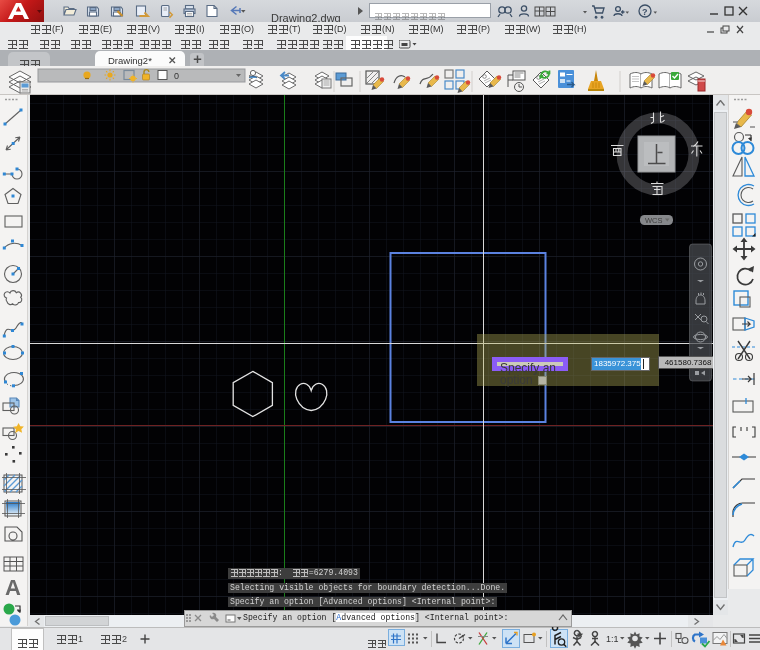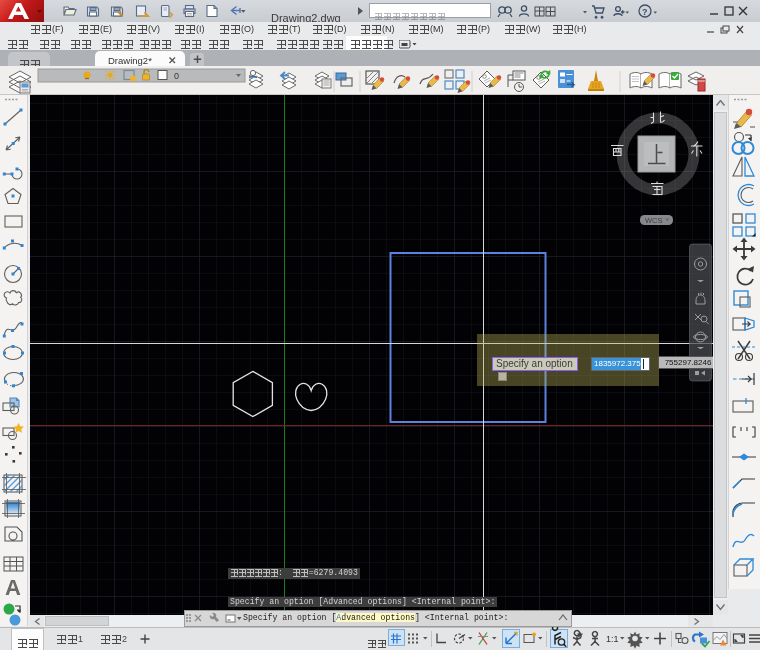--- a/index.html
+++ b/index.html
@@ -461,25 +461,26 @@
           <path d="M676 226.5 l2.5 2.5"></path>
    <path d="M667 252 l7 0 -3.5 2.2 z" fill="#9a9da1" stroke="none"></path>
    <circle cx="670.5" cy="242" r="5"></circle>
           <ellipse cx="670.5" cy="242" rx="7" ry="2.5"></ellipse>
    <path d="M665 276 h4 v4 h-4 z M671 278 l4 -2.5 0 5 z" fill="#9a9da1" stroke="none"></path>
   </g>
  </g>
 </svg>
 
 <div class="abs" style="left:228px;top:568px;height:10.5px;background:#3d3d3d;color:#d2d2d2;font-family:'Liberation Mono',monospace;font-size:8.2px;line-height:10.5px;padding:0 2px;white-space:pre"><span class="cjw cj" style="width:7px;height:8px;margin:0 .5px;opacity:.8"></span><span class="cjw cj" style="width:7px;height:8px;margin:0 .5px;opacity:.8"></span><span class="cjw cj" style="width:7px;height:8px;margin:0 .5px;opacity:.8"></span><span class="cjw cj" style="width:7px;height:8px;margin:0 .5px;opacity:.8"></span><span class="cjw cj" style="width:7px;height:8px;margin:0 .5px;opacity:.8"></span><span class="cjw cj" style="width:7px;height:8px;margin:0 .5px;opacity:.8"></span>:  <span class="cjw cj" style="width:7px;height:8px;margin:0 .5px;opacity:.8"></span><span class="cjw cj" style="width:7px;height:8px;margin:0 .5px;opacity:.8"></span>=6279.4093</div>
+<div class="abs" style="left:228px;top:582.5px;height:10.5px;background:#3d3d3d;color:#d2d2d2;font-family:'Liberation Mono',monospace;font-size:8.2px;line-height:10.5px;padding:0 2px;white-space:pre">Selecting visible objects for boundary detection...Done.</div>
 <div class="abs" style="left:228px;top:596.5px;height:10.5px;background:#3d3d3d;color:#d2d2d2;font-family:'Liberation Mono',monospace;font-size:8.2px;line-height:10.5px;padding:0 2px;white-space:pre">Specify an option [Advanced options] &lt;Internal point&gt;:</div>
 
-<div class="abs" style="left:492px;top:357px;width:86px;height:14px;background:#cbcaba;border:1px solid #8b5cf6;font-size:10px;color:#3a3a3a;line-height:12px;padding-left:3px">Specify an option <span style="display:inline-block;width:9px;height:9px;background:#b5b4a4;border:1px solid #8a8a74;vertical-align:middle;margin-left:2px"></span></div>
+<div class="abs" style="left:492px;top:357px;width:76px;height:14px;background:#cbcaba;border:5px solid #8b5cf6;font-size:12px;color:#3a3a3a;line-height:12px;padding-left:3px">Specify an option <span style="display:inline-block;width:9px;height:9px;background:#b5b4a4;border:1px solid #8a8a74;vertical-align:middle;margin-left:2px"></span></div>
 <div class="abs" style="left:591px;top:357px;width:59px;height:14px;background:#fff;border:1px solid #666;font-size:8px;line-height:12px"><span style="display:inline-block;background:#3a93d8;color:#fff;padding:0 2px;width:49px">1835972.3754</span><span style="display:inline-block;width:1px;height:10px;background:#222;vertical-align:middle;margin-left:2px"></span></div>
-<div class="abs" style="left:658px;top:356px;width:60px;height:13px;background:#b9b9b9;border:1px solid #555;font-size:8px;color:#111;line-height:11px;text-align:center">755297.8246</div>
+<div class="abs" style="left:658px;top:356px;width:60px;height:13px;background:#b9b9b9;border:1px solid #555;font-size:8px;color:#111;line-height:11px;text-align:center">461580.7368</div>
 
 <div class="abs" id="vscroll"></div>
 <div class="abs" style="left:713px;top:95px;width:15px;height:15px;background:#e4e6e8"></div>
 <svg class="abs" style="left:716px;top:100px" width="9" height="7">
       <path d="M0.5 5.5 L4.5 0.5 L8.5 5.5" fill="none" stroke="#707070" stroke-width="1.4"></path>
     </svg>
 <div class="abs" style="left:714px;top:112px;width:13px;height:486px;background:#dadcde;border:1px solid #c2c4c6"></div>
 <div class="abs" style="left:713px;top:600px;width:15px;height:15px;background:#e4e6e8"></div>
 <svg class="abs" style="left:716px;top:604px" width="9" height="7">
       <path d="M0.5 0.5 L4.5 5.5 L8.5 0.5" fill="none" stroke="#707070" stroke-width="1.4"></path>
@@ -575,21 +576,21 @@
         <rect x="4" y="6" width="2" height="2"></rect>
         <rect x="1" y="9" width="2" height="2"></rect>
         <rect x="4" y="9" width="2" height="2"></rect>
       </g>
  <path d="M10 4 l6 6 M16 4 l-6 6" stroke="#8a8a8a" stroke-width="1.3"></path>
  <path d="M25 4 a3 3 0 0 0 4 4 l3 3 2 -2 -3 -3 a3 3 0 0 0 -4 -4 l2 2 -2 2 -2 -2 z" fill="#8a8a8a"></path>
  <rect x="41" y="4" width="9" height="7" fill="#fdfdfd" stroke="#777"></rect>
       <path d="M42.5 9 h3" stroke="#555"></path>
  <path d="M52 6 l4.5 0 -2.2 3 z" fill="#555"></path>
 </svg>
-<div class="abs" style="left:243px;top:613px;font-family:'Liberation Mono',monospace;font-size:8.2px;color:#222;white-space:pre">Specify an option [<span style="background:#fef9c3"><span style="color:#2a6acc">A</span>dvanced options</span>] &lt;Internal point&gt;:</div>
+<div class="abs" style="left:243px;top:613px;font-family:'Liberation Mono',monospace;font-size:8.2px;color:#222;white-space:pre">Specify an option [<span style="background:#ffffff"><span style="color:#2a6acc">A</span>dvanced options</span>] &lt;Internal point&gt;:</div>
 <svg class="abs" style="left:558px;top:614px" width="10" height="8">
       <path d="M1 6 L5 1 L9 6" fill="none" stroke="#666" stroke-width="1.2"></path>
     </svg>
 
 <div class="abs" id="statusbar"></div>
 <div class="abs" style="left:11px;top:628px;width:33px;height:22px;background:#fdfdfd;border:1px solid #c0c0c0;border-bottom:none"></div>
 <span class="abs" style="left:17px;top:634px"><span class="cj"></span><span class="cj"></span></span>
 <span class="abs" style="left:56px;top:634px;font-size:9px;color:#444"><span class="cj"></span><span class="cj"></span>1</span>
 <span class="abs" style="left:100px;top:634px;font-size:9px;color:#444"><span class="cj"></span><span class="cj"></span>2</span>
 <svg class="abs" style="left:140px;top:634px" width="10" height="10">

